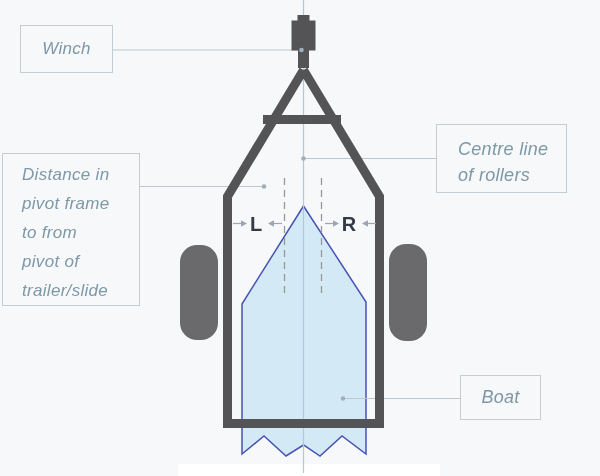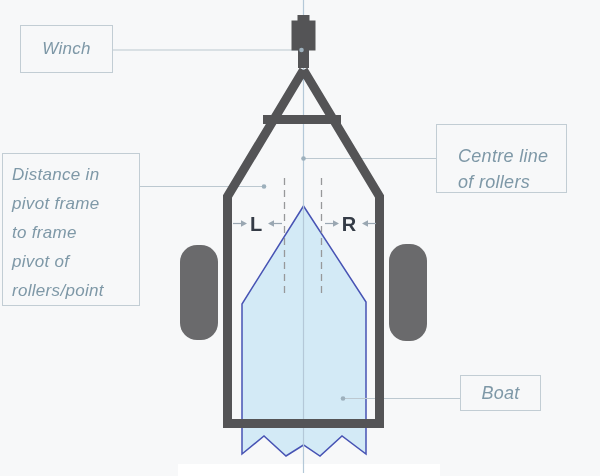--- a/index.html
+++ b/index.html
@@ -22,24 +22,24 @@
     box-sizing: border-box;
     background: transparent;
   }
   .label-box.centered {
     display: flex;
     align-items: center;
     justify-content: center;
   }
   .box-winch   { left: 20px;  top: 25px;  width: 93px;  height: 48px; }
   .box-dist    { left: 2px;   top: 153px; width: 138px; height: 153px;
-                 padding: 6px 0 0 9px; line-height: 29px; }
+                 padding: 6px 0 0 19px; line-height: 29px; }
   .box-centre  { left: 436px; top: 124px; width: 131px; height: 69px;
-                 padding: 18px 0 0 21px; line-height: 26px; font-size: 18px; }
-  .box-boat    { left: 460px; top: 375px; width: 81px;  height: 36px; font-size: 18px; }
+                 padding: 11px 0 0 21px; line-height: 26px; font-size: 18px; }
+  .box-boat    { left: 460px; top: 375px; width: 81px;  height: 45px; font-size: 18px; }
   .lbl-line { display: block; }
   .marker-text {
     font-family: "Liberation Sans", sans-serif;
     font-size: 20px;
     font-weight: 600;
   }
 </style>
 </head>
 <body>
 
@@ -95,23 +95,23 @@
     <circle cx="343" cy="398.5" r="2.3" fill="#9db0bc"></circle>
   </svg>
 
   <div class="label-box box-winch centered">
     <span>Winch</span>
   </div>
 
   <div class="label-box box-dist">
     <span class="lbl-line">Distance in</span>
     <span class="lbl-line">pivot frame</span>
-    <span class="lbl-line">to frame</span>
+    <span class="lbl-line">to from</span>
     <span class="lbl-line">pivot of</span>
-    <span class="lbl-line">rollers/point</span>
+    <span class="lbl-line">trailer/slide</span>
   </div>
 
   <div class="label-box box-centre">
     <span class="lbl-line">Centre line</span>
     <span class="lbl-line">of rollers</span>
   </div>
 
   <div class="label-box box-boat centered">
     <span>Boat</span>
   </div>

